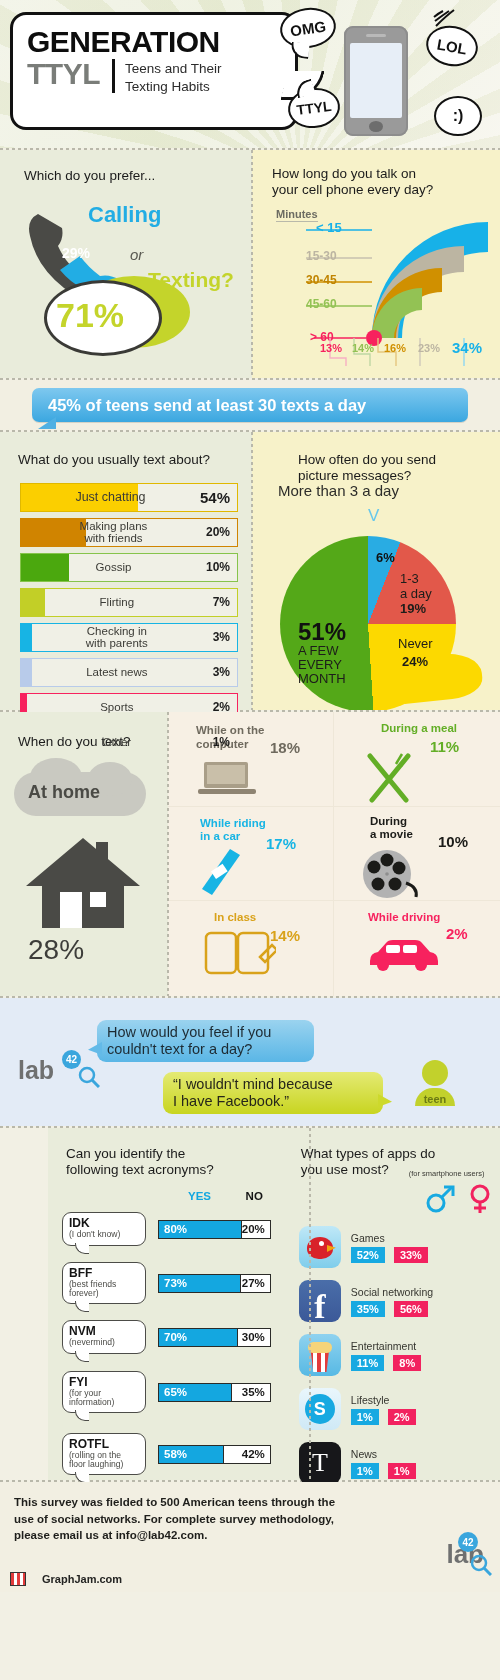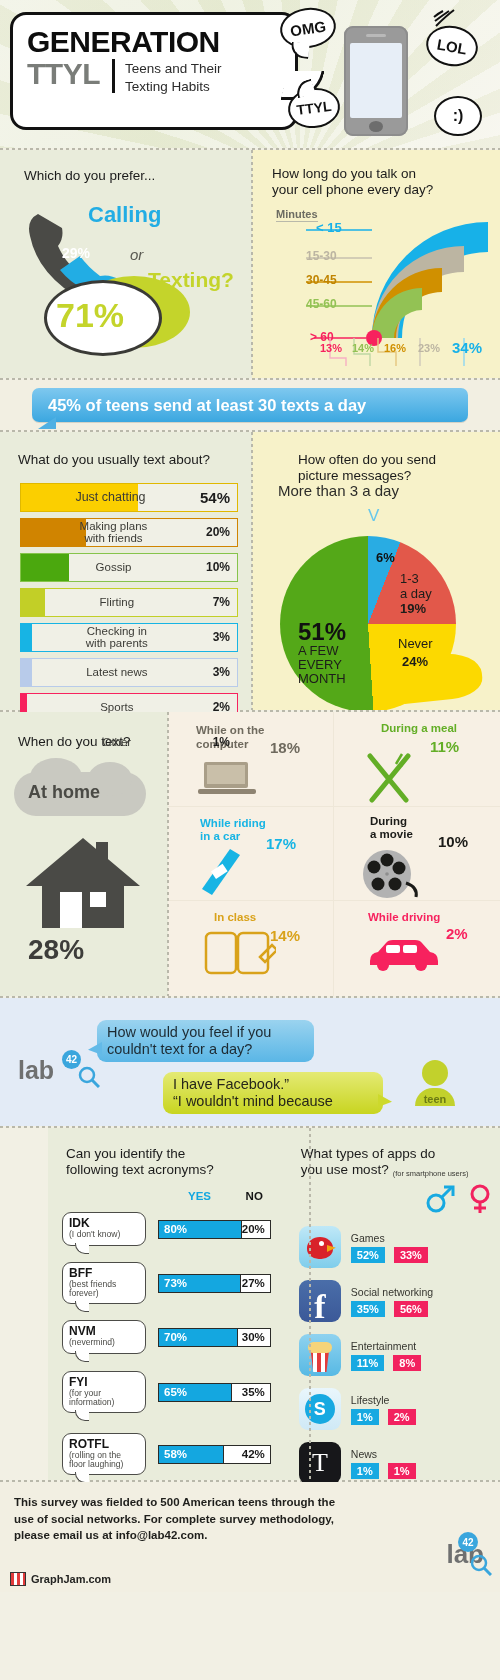--- a/index.html
+++ b/index.html
@@ -106,21 +106,21 @@
   .s3l{ width:168px; background:#e9ecdb; position:relative;}
   .s3r{ width:332px; background:#f7f0e4; position:relative; display:flex; flex-wrap:wrap;}
   .cell{ width:166px; height:94.6px; position:relative; border-right:1px solid #eee7d8; border-bottom:1px solid #eee7d8;}
   .cell .cl{ position:absolute; font-size:11.5px; font-weight:bold; line-height:1.2;}
   .cell .cp{ position:absolute; font-size:15px; font-weight:bold;}
   .cloud{ position:absolute; left:14px; top:60px; width:132px; height:44px; background:#c9c9c1; border-radius:22px;}
   .cloud:before{content:"";position:absolute;left:16px;top:-14px;width:52px;height:38px;background:#c9c9c1;border-radius:50%;}
   .cloud:after{content:"";position:absolute;right:14px;top:-10px;width:44px;height:34px;background:#c9c9c1;border-radius:50%;}
   .athome{ position:absolute; left:28px; top:70px; z-index:3; font-size:18px; font-weight:bold; color:#4a4a45;}
   .house{ position:absolute; left:24px; top:122px; width:118px; height:96px;}
-  .p28{ position:absolute; left:28px; top:222px; font-size:28px; font-weight:bold; color:#3d3d3a;}
+  .p28{ position:absolute; left:28px; top:222px; font-size:28px; font-weight:normal; color:#3d3d3a;}
 
   
   .s4{ height:128px; background:#e3ebf6; position:relative;}
   .qb{ position:absolute; left:97px; top:22px; width:217px; height:42px; border-radius:9px;
      background:linear-gradient(#9ad3ef,#5ab6e6); color:#1d2b33; font-size:14.5px; padding:4px 10px; line-height:1.2;}
   .qb:after{content:"";position:absolute;left:-9px;bottom:7px;width:14px;height:13px;background:#63bae8;
      clip-path:polygon(100% 0,100% 100%,0 60%);}
   .ab{ position:absolute; left:163px; top:74px; width:220px; height:42px; border-radius:9px;
      background:linear-gradient(#e4ea74,#c8d520); color:#26261a; font-size:14.5px; padding:4px 10px; line-height:1.2;}
   .ab:after{content:"";position:absolute;right:-9px;bottom:7px;width:14px;height:13px;background:#cdd92c;
@@ -155,21 +155,21 @@
   .appicon{ width:42px; height:42px; border-radius:9px; position:relative; overflow:hidden; flex:none;}
   .appmeta{ margin-left:10px;}
   .appname{ font-size:10.5px; color:#35352f; margin-bottom:3px;}
   .pillrow{ display:flex; gap:9px;}
   .pill{ font-size:11px; font-weight:bold; color:#fff; padding:2px 6px;}
   .pm{ background:#17a9e1;} .pf{ background:#f2225f;}
 
   
   .s6{ height:110px; background:#f2efe2; position:relative; padding:12px 14px;}
   .foot{ font-size:11.5px; font-weight:bold; color:#1e1e1b; line-height:1.45;}
-  .gj{ position:absolute; left:10px; bottom:6px; display:flex; align-items:center; gap:5px;
+  .gj{ position:absolute; left:10px; bottom:6px; display:flex; align-items:center; gap:16px;
        font-size:11px; font-weight:bold; color:#242422;}
   .gjico{ width:16px; height:14px; background:
      repeating-linear-gradient(90deg,#e23b3b 0 3px,#fff 3px 6px); border:1px solid #333;}
   .flab{ position:absolute; right:16px; bottom:22px; font-size:26px; font-weight:bold; color:#6f7070;}
   .flab42{ position:absolute; right:22px; bottom:40px; width:20px; height:20px; border-radius:50%;
      background:#3aa6dd; color:#fff; font-size:10px; font-weight:bold; display:flex; align-items:center; justify-content:center;}
 </style>
 </head>
 <body>
 
@@ -463,22 +463,22 @@
     <svg style="position:absolute;left:78px;top:68px;" width="22" height="22">
       <circle cx="9" cy="9" r="7" fill="none" stroke="#3aa6dd" stroke-width="2.5"></circle>
       <line x1="14" y1="14" x2="21" y2="21" stroke="#3aa6dd" stroke-width="3"></line>
     </svg>
 
     <div class="qb">
       <div>How would you feel if you</div>
       <div>couldn't text for a day?</div>
     </div>
     <div class="ab">
+      <div>“I wouldn't mind because</div>
       <div>I have Facebook.”</div>
-      <div>“I wouldn't mind because</div>
     </div>
     <div class="teenav">
       <div class="hd"></div>
       <div class="bd"></div>
       <div class="tl">teen</div>
     </div>
   </div>
   <div class="dashed-h"></div>
 
   <div class="sec s5">
@@ -556,21 +556,21 @@
           <div class="acbarwrap">
             <div class="acyes" style="width:22%;">22%</div>
             <div class="acno">78%</div>
           </div>
         </div>
       </div>
     </div>
 
     <div class="s5r">
       <div class="q" style="position:absolute;left:16px;top:18px;">What types of apps do</div>
-      <div style="position:absolute;left:16px;top:34px;display:flex;align-items:flex-end;gap:4px;">
+      <div style="position:absolute;left:16px;top:34px;display:flex;align-items:flex-end;gap:20px;">
         <div class="q">you use most?</div>
         <div style="font-size:7.5px;color:#3a3a35;padding-bottom:1px;">(for smartphone users)</div>
       </div>
 
       <svg style="position:absolute;left:140px;top:56px;" width="30" height="30">
         <circle cx="11" cy="19" r="8" fill="none" stroke="#17a9e1" stroke-width="3"></circle>
         <line x1="17" y1="13" x2="27" y2="3" stroke="#17a9e1" stroke-width="3"></line>
         <path d="M19 3 h9 v9" fill="none" stroke="#17a9e1" stroke-width="3"></path>
       </svg>
       <svg style="position:absolute;left:182px;top:56px;" width="26" height="30">

